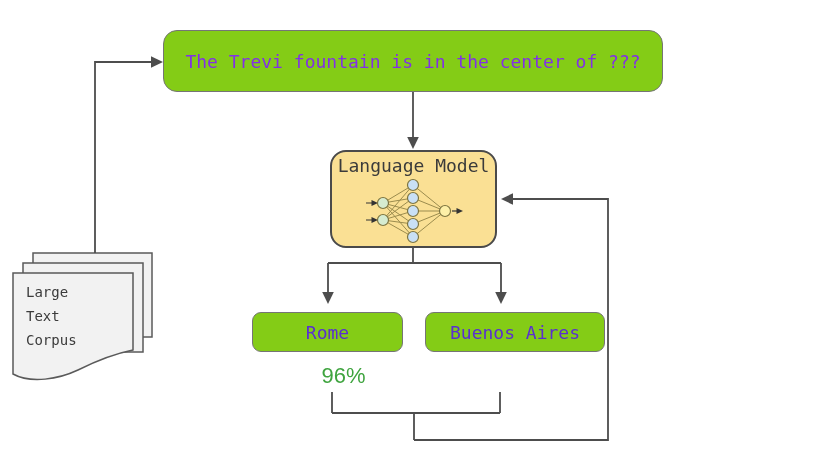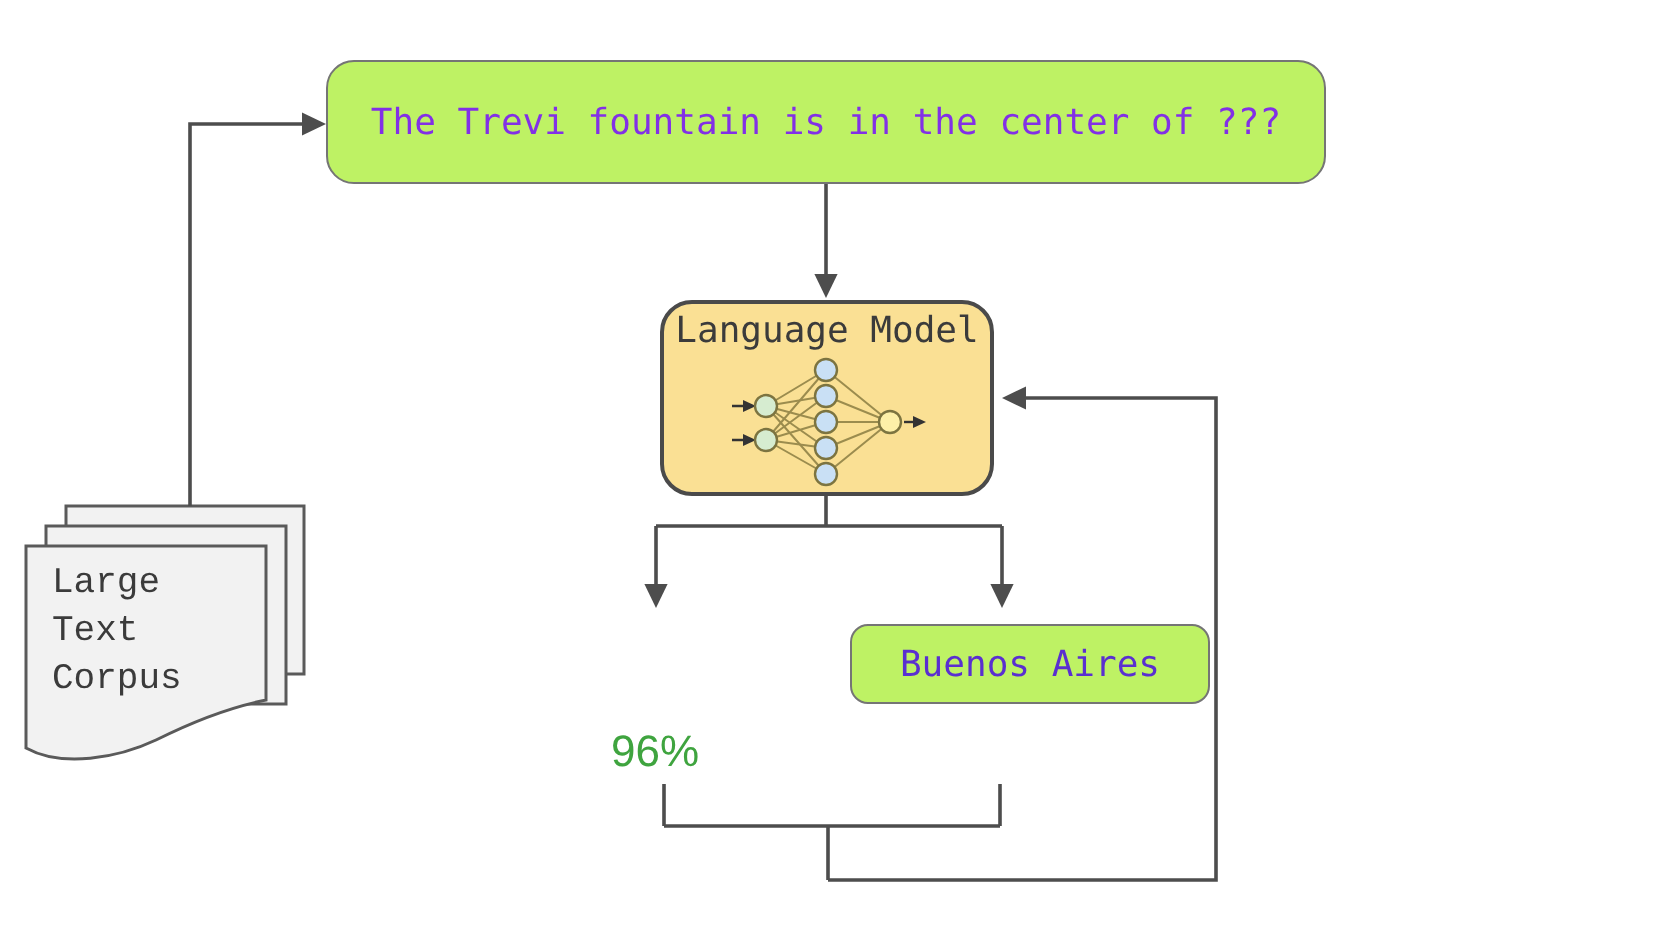--- a/index.html
+++ b/index.html
@@ -20,36 +20,36 @@
     --nn-blue:#c9e0f5;
     --nn-yellow:#fdf0a8;
   }
   html,body{margin:0;padding:0;background:#ffffff;}
   .canvas{
     position:relative;width:828px;height:466px;background:#fff;overflow:hidden;
     font-family:"DejaVu Sans Mono","Liberation Mono",monospace;
   }
   .canvas svg{position:absolute;left:0;top:0;z-index:2;}
   .node-box{position:absolute;display:flex;align-items:center;justify-content:center;
-    background:#bef264;border:1.5px solid var(--box-border);box-sizing:border-box;z-index:1;}
+    background:#84cc16;border:1.5px solid var(--box-border);box-sizing:border-box;z-index:1;}
   .question-box{left:163px;top:30px;width:500px;height:62px;border-radius:14px;}
   .question-text{color:var(--question-color);font-size:18px;white-space:nowrap;}
   .lm-box{position:absolute;left:330px;top:150px;width:167px;height:98px;z-index:1;
     background:var(--lm-fill);border:2px solid var(--lm-border);border-radius:16px;box-sizing:border-box;}
   .lm-label{margin-top:3px;text-align:center;color:var(--ink);font-size:18px;}
   .answer-box{border-radius:9px;z-index:1;}
   .answer-rome{left:252px;top:312px;width:151px;height:40px;}
   .answer-ba{left:425px;top:312px;width:180px;height:40px;}
   .answer-text{color:var(--answer-color);font-size:18px;white-space:nowrap;}
   .pct{position:absolute;top:363px;height:26px;line-height:26px;text-align:center;z-index:3;
     font-family:"Liberation Sans","DejaVu Sans",sans-serif;font-size:22px;}
-  .pct-rome{left:252px;width:151px;color:var(--green);}
+  .pct-rome{left:268px;width:151px;color:var(--green);}
   .pct-ba{left:425px;width:152px;color:var(--red);}
   .corpus-label{position:absolute;left:26px;top:280px;z-index:3;color:var(--ink);
-    font-size:18px;line-height:24px;white-space:pre-line;font-family:Liberation Mono, monospace;}
+    font-size:14px;line-height:24px;white-space:pre-line;}
   .flow-line{fill:none;stroke:var(--line);stroke-width:1.8;}
   .arrow-head{fill:var(--line);stroke:none;}
   .page{fill:var(--page-fill);stroke:var(--page-border);stroke-width:1.5;}
   .nn-conn{stroke:var(--nn-line);stroke-width:1;fill:none;}
   .nn-io{stroke:#333;stroke-width:1.2;fill:none;}
   .nn-io-head{fill:#333;stroke:none;}
   .nn-node{stroke:var(--nn-stroke);stroke-width:1.2;}
   .nn-node.in{fill:var(--nn-green);}
   .nn-node.hid{fill:var(--nn-blue);}
   .nn-node.out{fill:var(--nn-yellow);}
@@ -60,20 +60,23 @@
 <div class="canvas">
 
   <div class="node-box question-box">
     <span class="question-text">The Trevi fountain is in the center of ???</span>
   </div>
 
   <div class="lm-box">
     <div class="lm-label">Language Model</div>
   </div>
 
+  <div class="node-box answer-box answer-rome">
+    <span class="answer-text">Rome</span>
+  </div>
   <div class="node-box answer-box answer-ba">
     <span class="answer-text">Buenos Aires</span>
   </div>
 
   <div class="pct pct-rome">96%</div>
 
   <div class="corpus-label">Large
 Text
 Corpus</div>
 

